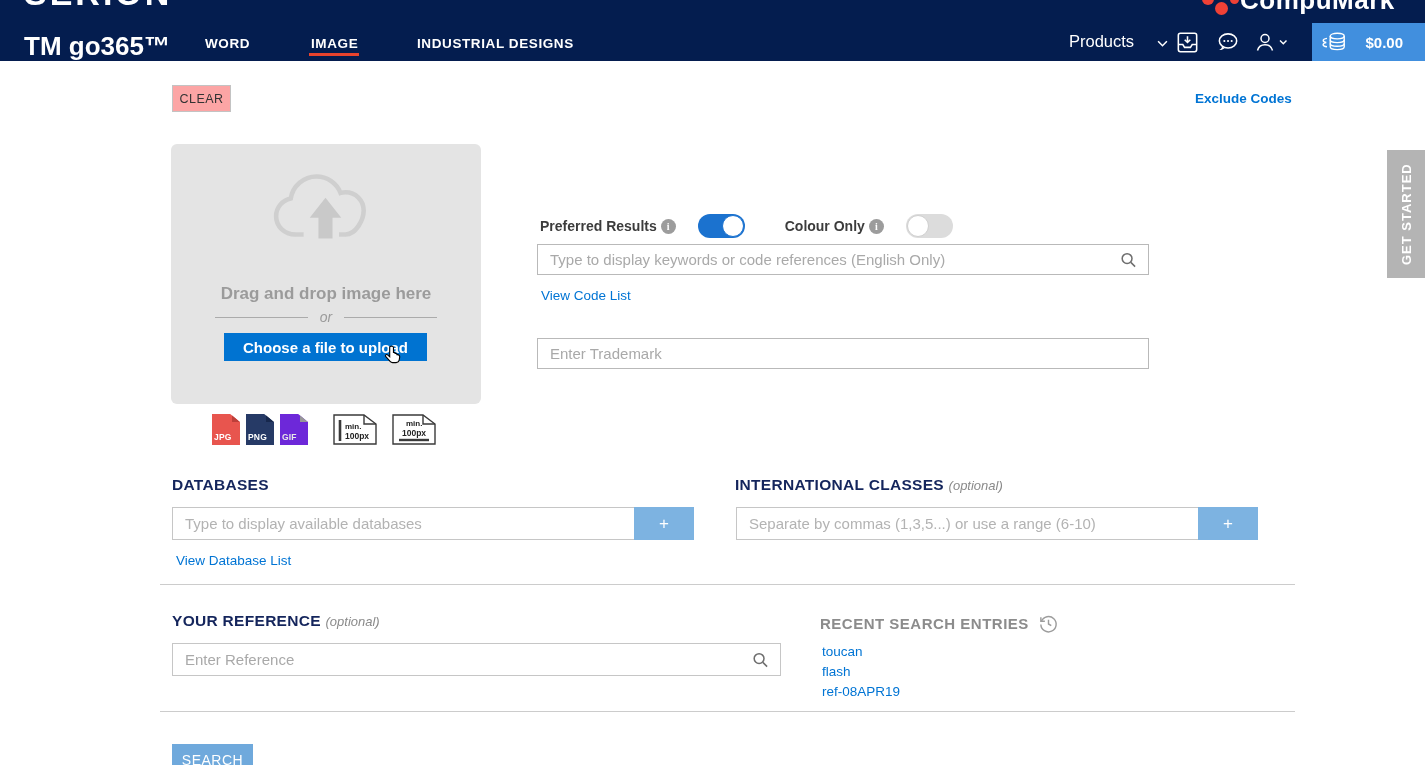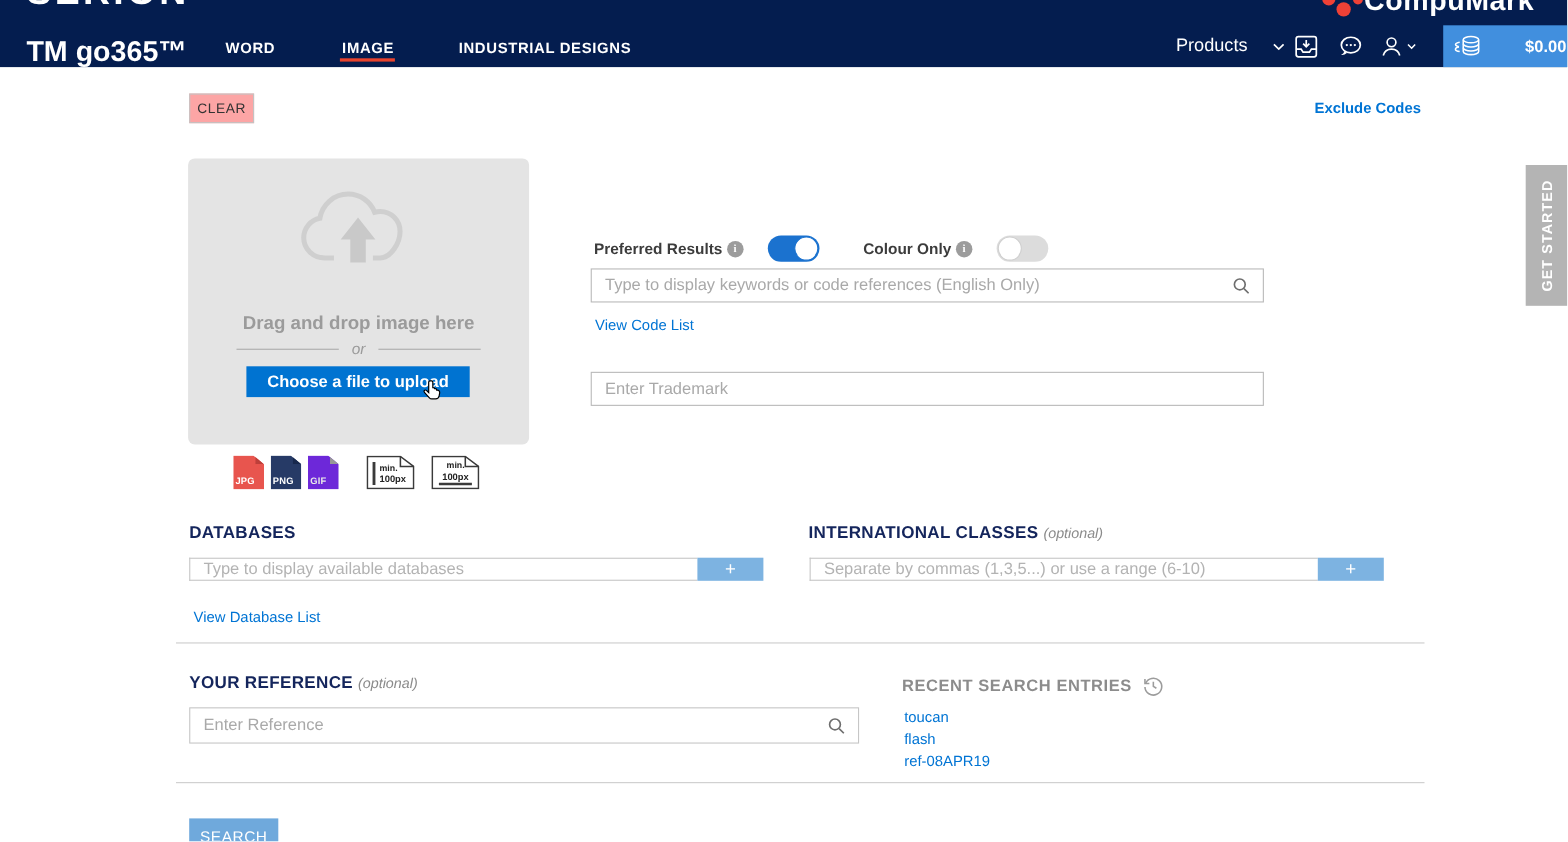--- a/index.html
+++ b/index.html
@@ -22,21 +22,21 @@
   .nav-word { left:205px; }
   .nav-image { left:311px; }
   .nav-designs { left:417px; }
   .red-underline { position:absolute; left:309px; top:53px; width:50px; height:3px; background:#e8432d; }
   .products { position:absolute; left:1069px; top:32px; color:#fff; font-size:16.5px; display:flex; align-items:center; gap:23px; cursor:pointer; }
   .hicon { position:absolute; top:30px; width:25px; height:25px; cursor:pointer; }
   .hicon svg { width:100%; height:100%; }
   .icon-inbox { left:1175px; }
   .icon-chat { left:1215px; }
   .icon-user { left:1253px; width:36px; }
-  .balance-box { position:absolute; left:1312px; top:23px; width:113px; height:38px; background:#418fde; display:flex; align-items:center; justify-content:space-between; padding:0 1px 0 8px; cursor:pointer; }
+  .balance-box { position:absolute; left:1312px; top:23px; width:113px; height:38px; background:#418fde; display:flex; align-items:center; justify-content:space-between; padding:0 22px 0 8px; cursor:pointer; }
   .balance-box svg { width:28px; height:24px; }
   .balance { color:#fff; font-size:15px; font-weight:700; }
 
   
   .clear-btn { position:absolute; left:172px; top:85px; width:59px; height:27px; background:#fca5a5; border:1px solid #c3c3c3; font-size:12.5px; color:#333; letter-spacing:.5px; font-family:inherit; cursor:pointer; }
   .exclude-codes { position:absolute; left:1195px; top:91px; color:#0074d4; font-size:13.5px; font-weight:700; cursor:pointer; text-decoration:none; }
 
   
   .upload-box { position:absolute; left:171px; top:144px; width:310px; height:260px; background:#e4e4e4; border-radius:6px; }
   .cloud { position:absolute; left:99px; top:16px; width:112px; height:96px; }
@@ -79,21 +79,21 @@
   .link-blue { position:absolute; color:#0074d4; font-size:13.5px; cursor:pointer; text-decoration:none; }
   .view-code { left:541px; top:288px; }
   .view-db { left:176px; top:553px; }
 
   
   .sec-title { position:absolute; color:#14255c; font-size:15.5px; font-weight:600; letter-spacing:.3px; }
   .opt { color:#8a8a8a; font-size:13px; font-style:italic; font-weight:400; letter-spacing:0; }
   .db-title { left:172px; top:476px; }
   .ic-title { left:735px; top:476px; }
   .ref-title { left:172px; top:612px; }
-  .combo { position:absolute; height:21px; display:flex; }
+  .combo { position:absolute; height:33px; display:flex; }
   .combo input { flex:1; border:1px solid #c6c6c6; border-right:none; padding:0 12px; font-size:15px; color:#444; font-family:inherit; outline:none; }
   .combo input::placeholder { color:#b3b3b3; opacity:1; }
   .plus-btn { width:60px; background:#7db3e1; color:#fff; border:none; font-size:17px; font-family:inherit; cursor:pointer; }
   .db-combo { left:172px; top:507px; width:522px; }
   .ic-combo { left:736px; top:507px; width:522px; }
   .divider { position:absolute; left:160px; width:1135px; border-top:1px solid #ccc; }
   .div1 { top:584px; } .div2 { top:711px; }
   .ref-wrap { left:172px; top:643px; width:609px; height:33px; }
   .ref-wrap input { border-color:#c6c6c6; }
 

